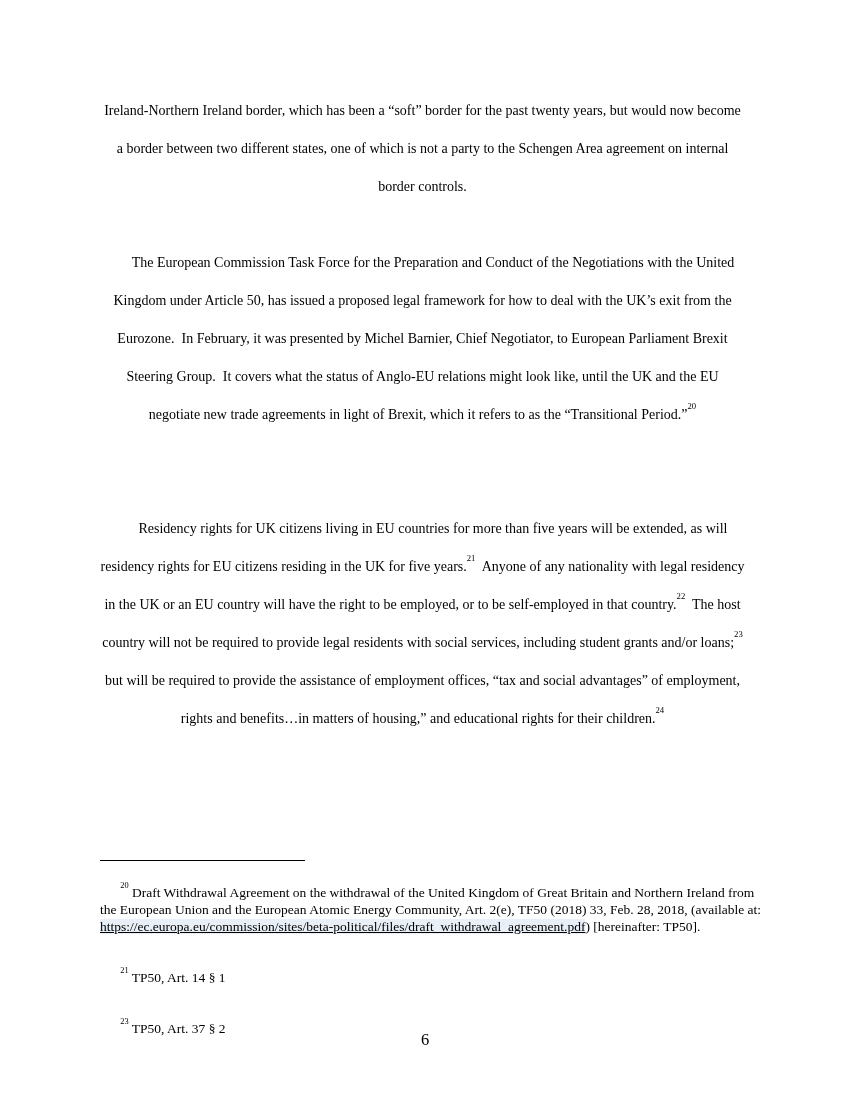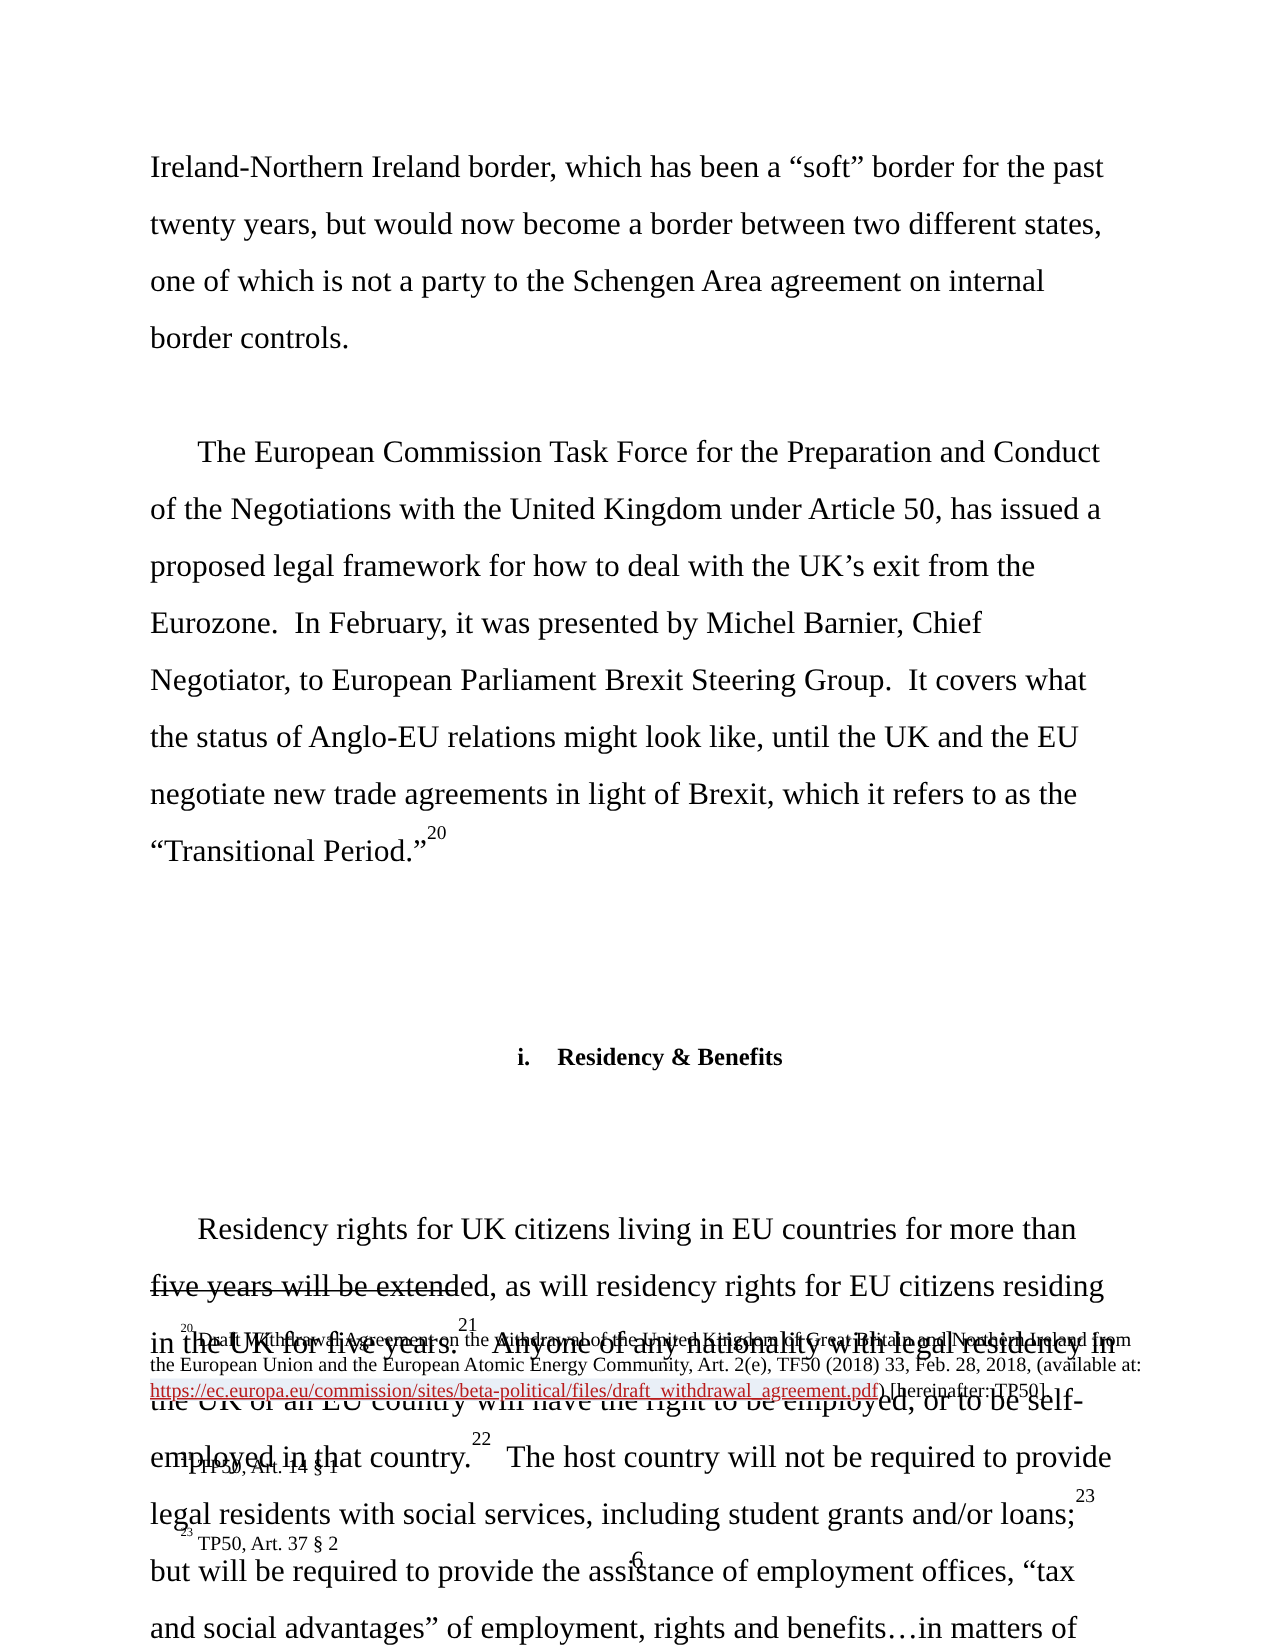--- a/index.html
+++ b/index.html
@@ -17,25 +17,25 @@
     overflow: hidden;
   }
   .content {
     position: absolute;
     left: 100px;
     top: 92px;
     width: 645px;
   }
   .para {
     margin: 0;
-    font-size: 21px;
+    font-size: 14px;
     line-height: 38px;
     text-indent: 48px;
     white-space: pre-wrap;
-    text-align: left;
+    text-align: center;
   }
   .para.no-indent { text-indent: 0; }
   .heading {
     margin: 0;
     font-size: 16.5px;
     line-height: 38px;
     font-weight: bold;
     white-space: pre-wrap;
   }
   .heading-a { margin-left: 68px; }
@@ -61,21 +61,21 @@
     width: 662px;
   }
   .footnote {
     margin: 0;
     font-size: 13.5px;
     line-height: 17px;
     white-space: pre-wrap;
   }
   .footnote sup.fnref { top: -0.45em; }
   a.doc-link {
-    color: #b91c1c;
+    color: #000000;
     text-decoration: underline;
     background: #e9eff7;
     cursor: pointer;
   }
   .page-number {
     position: absolute;
     left: 0;
     top: 1030px;
     width: 100%;
     text-align: center;
@@ -90,23 +90,20 @@
 
   <div class="content">
 
     <p class="para no-indent">Ireland-Northern Ireland border, which has been a “soft” border for the past twenty years, but would now become a border between two different states, one of which is not a party to the Schengen Area agreement on internal border controls.</p>
 
 
     <p class="para">
       <span>The European Commission Task Force for the Preparation and Conduct of the Negotiations with the United Kingdom under Article 50, has issued a proposed legal framework for how to deal with the UK’s exit from the Eurozone.  In February, it was presented by Michel Barnier, Chief Negotiator, to European Parliament Brexit Steering Group.  It covers what the status of Anglo-EU relations might look like, until the UK and the EU negotiate new trade agreements in light of Brexit, which it refers to as the “Transitional Period.”</span><sup class="fnref">20</sup>
     </p>
 
-    <p class="heading heading-i">
-      <span class="marker">i.</span><span>Residency &amp; Benefits</span>
-    </p>
 
     <p class="para">
       <span>Residency rights for UK citizens living in EU countries for more than five years will be extended, as will residency rights for EU citizens residing in the UK for five years.</span><sup class="fnref">21</sup><span>  Anyone of any nationality with legal residency in the UK or an EU country will have the right to be employed, or to be self-employed in that country.</span><sup class="fnref">22</sup><span>  The host country will not be required to provide legal residents with social services, including student grants and/or loans;</span><sup class="fnref">23</sup><span> but will be required to provide the assistance of employment offices, “tax and social advantages” of employment, rights and benefits…in matters of housing,” and educational rights for their children.</span><sup class="fnref">24</sup>
     </p>
 
   </div>
 
   <div class="fn-separator"></div>
 
   <div class="footnotes">

